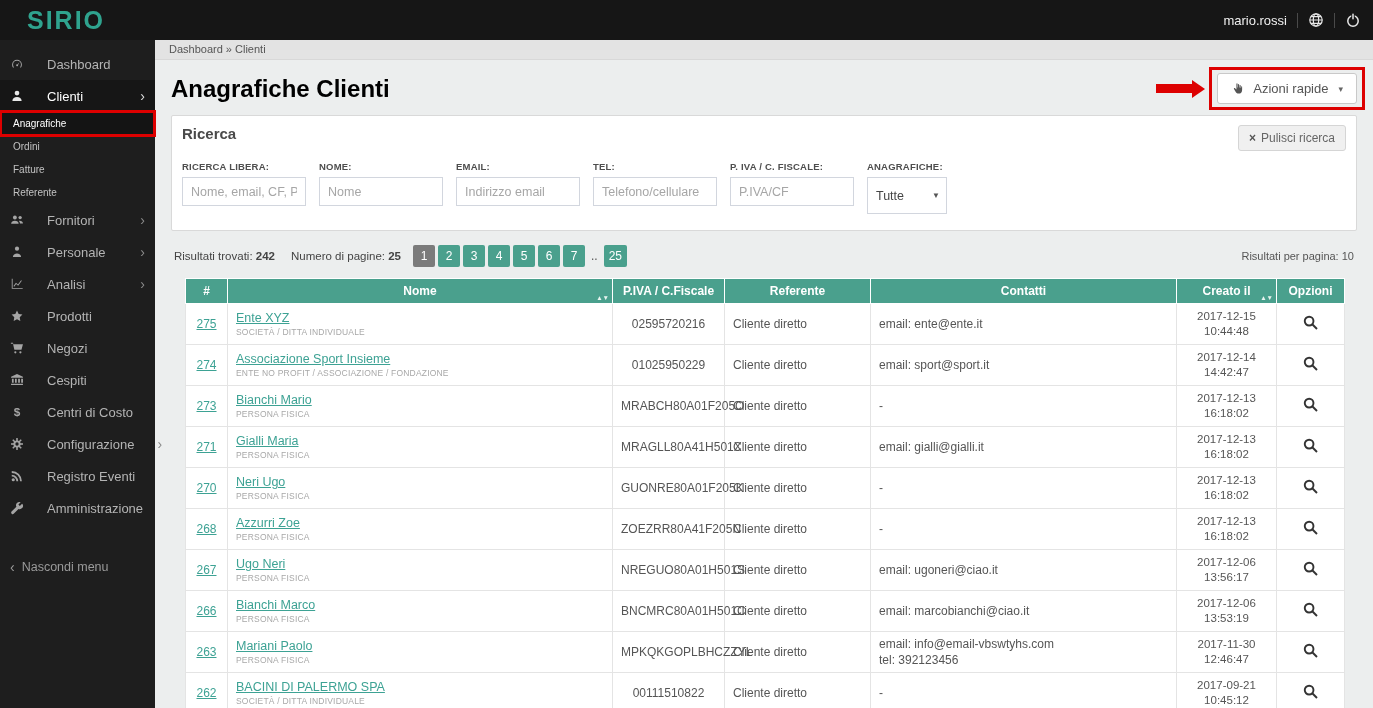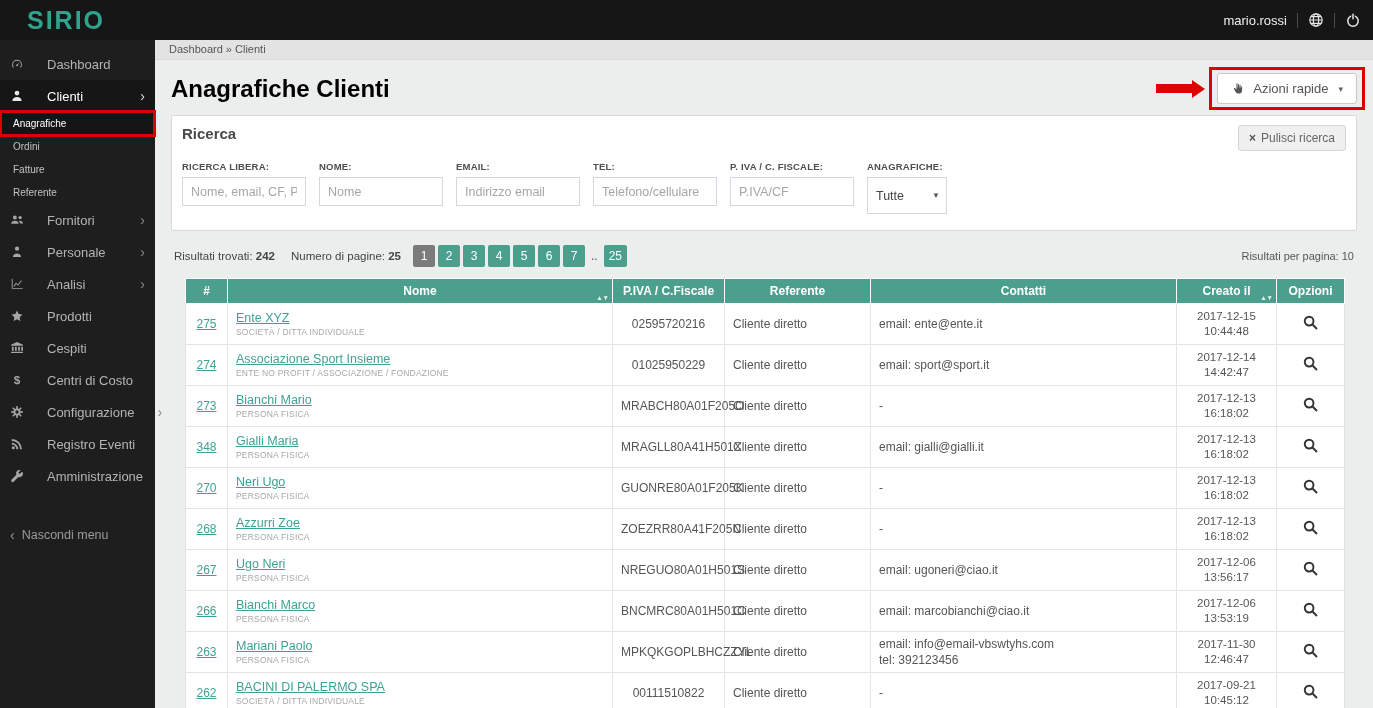--- a/index.html
+++ b/index.html
@@ -175,20 +175,30 @@
         <span>Analisi</span>
         <span class="arrow">›</span>
       </li>
       <li class="menu-item">
         <span class="micon icon">
           <svg viewBox="0 0 16 16" fill="currentColor">
             <path d="M8 1.8l1.9 3.9 4.3.6-3.1 3 .7 4.3L8 11.6l-3.8 2 .7-4.3-3.1-3 4.3-.6z"></path>
           </svg>
         </span>
         <span>Prodotti</span>
+      </li>
+      <li class="menu-item">
+        <span class="micon icon">
+          <svg viewBox="0 0 16 16" fill="currentColor">
+            <path d="M1 2h2.4l.4 1.7h11l-1.7 6.2H5L3.4 3.2H1z"></path>
+            <circle cx="6.1" cy="12.9" r="1.25"></circle>
+            <circle cx="11.9" cy="12.9" r="1.25"></circle>
+          </svg>
+        </span>
+        <span>Negozi</span>
       </li>
       <li class="menu-item">
         <span class="micon icon">
           <svg viewBox="0 0 16 16" fill="currentColor">
             <path d="M8 1.2 1.2 4.4v1.1h13.6V4.4zM2.2 6.5h2v4.6h-2zm3.5 0h2v4.6h-2zm3.6 0h2v4.6h-2zm3.5 0h2v4.6h-2zM1.2 12.2h13.6v1.6H1.2z"></path>
           </svg>
         </span>
         <span>Cespiti</span>
       </li>
       <li class="menu-item">
@@ -392,21 +402,21 @@
               <div>16:18:02</div>
             </td>
     <td class="c-opt"><a class="opt-btn icon">
                 <svg viewBox="0 0 16 16" fill="none" stroke="currentColor" stroke-width="1.8">
                   <circle cx="6.7" cy="6.7" r="4.1"></circle>
                   <path d="M9.9 9.9l4.2 4.2"></path>
                 </svg>
               </a></td>
   </tr>
           <tr>
-    <td class="c-id"><a class="row-link">348</a></td>
+    <td class="c-id"><a class="row-link">271</a></td>
     <td class="c-name"><a class="row-link">Gialli Maria</a><div class="c-type">PERSONA FISICA</div></td>
     <td class="c-piva">MRAGLL80A41H501X</td>
     <td class="c-ref">Cliente diretto</td>
     <td class="c-cont">
               <div>email: gialli@gialli.it</div>
             </td>
     <td class="c-date">
               <div>2017-12-13</div>
               <div>16:18:02</div>
             </td>

